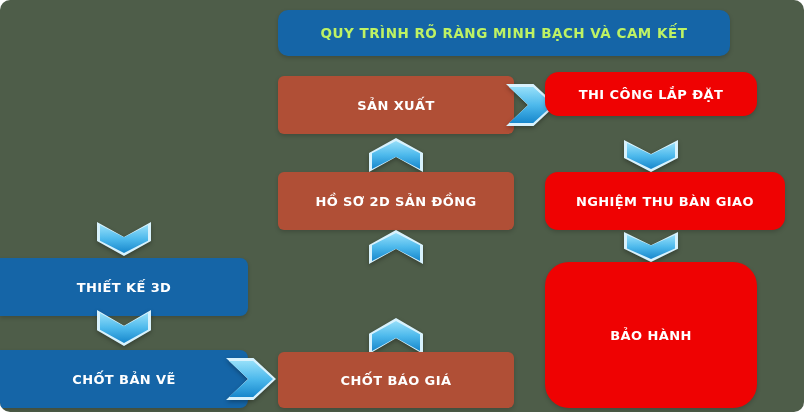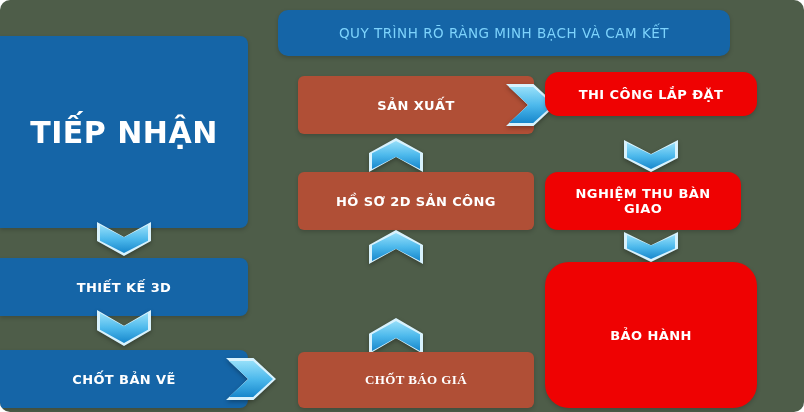--- a/index.html
+++ b/index.html
@@ -16,50 +16,49 @@
 
   .node {
     position:absolute;
     display:flex; align-items:center; justify-content:center;
     color:#ffffff; font-weight:bold;
     font-size:13px; letter-spacing:.4px;
     text-align:center; padding:4px 10px;
     box-shadow:0 2px 4px rgba(0,0,0,.18);
   }
   .blue  { background:#1565a7; }
-  .brick { background:#b04f36;margin-left:20px; }
+  .brick { background:#b04f36; }
   .red   { background:#ef0202; }
 
   .node.big-title { font-size:30px; letter-spacing:.5px; }
 
   
   .header-bar {
     position:absolute; left:278px; top:10px; width:452px; height:46px;
     background:#1565a7; border-radius:10px;
     display:flex; align-items:center; justify-content:center;
-    color:#7dd3fc; font-weight:normal; font-size:13.5px; letter-spacing:.5px;
+    color:#bef264; font-weight:bold; font-size:13.5px; letter-spacing:.5px;
     box-shadow:0 2px 4px rgba(0,0,0,.18);
   }
 
   
   .arrow { position:absolute; filter:drop-shadow(0 2px 2px rgba(0,0,0,.30)); }
   .arrow .halo { position:absolute; inset:0; background:#d8f2fd; }
   .arrow .core { position:absolute; inset:3px; background:linear-gradient(180deg,#96dff9 0%,#4db9ec 50%,#1787cc 100%); }
   .shape-down  { clip-path:polygon(0 0, 50% 44%, 100% 0, 100% 56%, 50% 100%, 0 56%); }
   .shape-up    { clip-path:polygon(0 44%, 50% 0, 100% 44%, 100% 100%, 50% 56%, 0 100%); }
   .shape-right { clip-path:polygon(0 0, 55% 0, 100% 50%, 55% 100%, 0 100%, 44% 50%); }
 </style>
 </head>
 <body>
 
 <div id="canvas" style="background-color: rgb(78, 93, 73);">
 
   <div class="header-bar" style="background-color: rgb(21, 101, 167);">QUY TRÌNH RÕ RÀNG  MINH BẠCH VÀ CAM KẾT</div>
 
-  <div class="node blue big-title" style="left: 0px; top: 36px; width: 248px; height: 192px; border-radius: 0px 8px 8px 0px; background-color: rgb(21, 101, 167);">TIẾP NHẬN</div>
 
   <div class="arrow" style="left:97px;top:222px;width:54px;height:34px;">
     <div class="halo shape-down"></div>
     <div class="core shape-down"></div>
   </div>
 
   <div class="node blue" style="left: 0px; top: 258px; width: 248px; height: 58px; border-radius: 0px 8px 8px 0px; background-color: rgb(21, 101, 167); text-align: right;">THIẾT KẾ 3D</div>
 
   <div class="arrow" style="left:97px;top:310px;width:54px;height:36px;">
     <div class="halo shape-down"></div>
@@ -73,48 +72,48 @@
     <div class="core shape-right"></div>
   </div>
 
   <div class="node brick" style="left: 278px; top: 76px; width: 236px; height: 58px; border-radius: 6px; background-color: rgb(176, 79, 54);">SẢN XUẤT</div>
 
   <div class="arrow" style="left:369px;top:138px;width:54px;height:34px;">
     <div class="halo shape-up"></div>
     <div class="core shape-up"></div>
   </div>
 
-  <div class="node brick" style="left: 278px; top: 172px; width: 236px; height: 58px; border-radius: 6px; background-color: rgb(176, 79, 54);">HỒ SƠ 2D SẢN CÔNG</div>
+  <div class="node brick" style="left: 278px; top: 172px; width: 236px; height: 58px; border-radius: 6px; background-color: rgb(176, 79, 54);">HỒ SƠ 2D SẢN ĐỒNG</div>
 
   <div class="arrow" style="left:369px;top:230px;width:54px;height:34px;">
     <div class="halo shape-up"></div>
     <div class="core shape-up"></div>
   </div>
 
 
   <div class="arrow" style="left:369px;top:318px;width:54px;height:36px;">
     <div class="halo shape-up"></div>
     <div class="core shape-up"></div>
   </div>
 
-  <div class="node brick" style="left: 278px; top: 352px; width: 236px; height: 56px; border-radius: 6px; background-color: rgb(176, 79, 54); font-family: Liberation Serif, serif;">CHỐT BÁO GIÁ</div>
+  <div class="node brick" style="left: 278px; top: 352px; width: 236px; height: 56px; border-radius: 6px; background-color: rgb(176, 79, 54);">CHỐT BÁO GIÁ</div>
 
   <div class="arrow" style="left:506px;top:84px;width:50px;height:42px;">
     <div class="halo shape-right"></div>
     <div class="core shape-right"></div>
   </div>
 
   <div class="node red" style="left: 545px; top: 72px; width: 212px; height: 44px; border-radius: 14px; background-color: rgb(239, 2, 2);">THI CÔNG LẮP ĐẶT</div>
 
   <div class="arrow" style="left:624px;top:140px;width:54px;height:32px;">
     <div class="halo shape-down"></div>
     <div class="core shape-down"></div>
   </div>
 
-  <div class="node red" style="left: 545px; top: 172px; width: 196px; height: 58px; border-radius: 13px; background-color: rgb(239, 2, 2);">NGHIỆM THU BÀN GIAO</div>
+  <div class="node red" style="left: 545px; top: 172px; width: 240px; height: 58px; border-radius: 13px; background-color: rgb(239, 2, 2);">NGHIỆM THU BÀN GIAO</div>
 
   <div class="arrow" style="left:624px;top:232px;width:54px;height:30px;">
     <div class="halo shape-down"></div>
     <div class="core shape-down"></div>
   </div>
 
   <div class="node red" style="left: 545px; top: 262px; width: 212px; height: 146px; border-radius: 24px; background-color: rgb(239, 2, 2);">BẢO HÀNH</div>
 
 </div>
 

